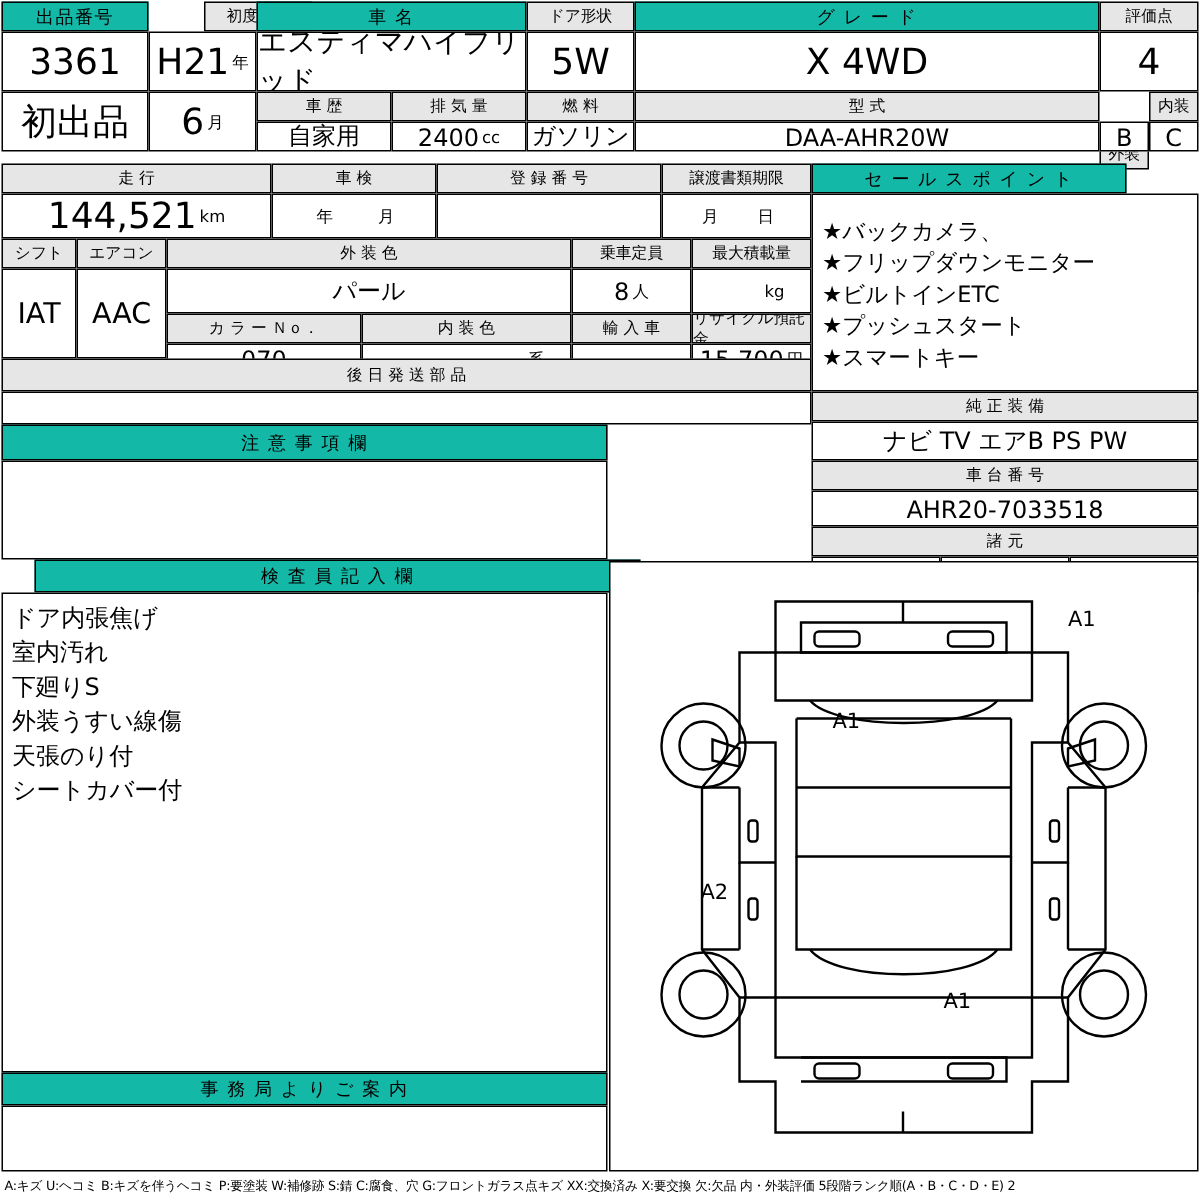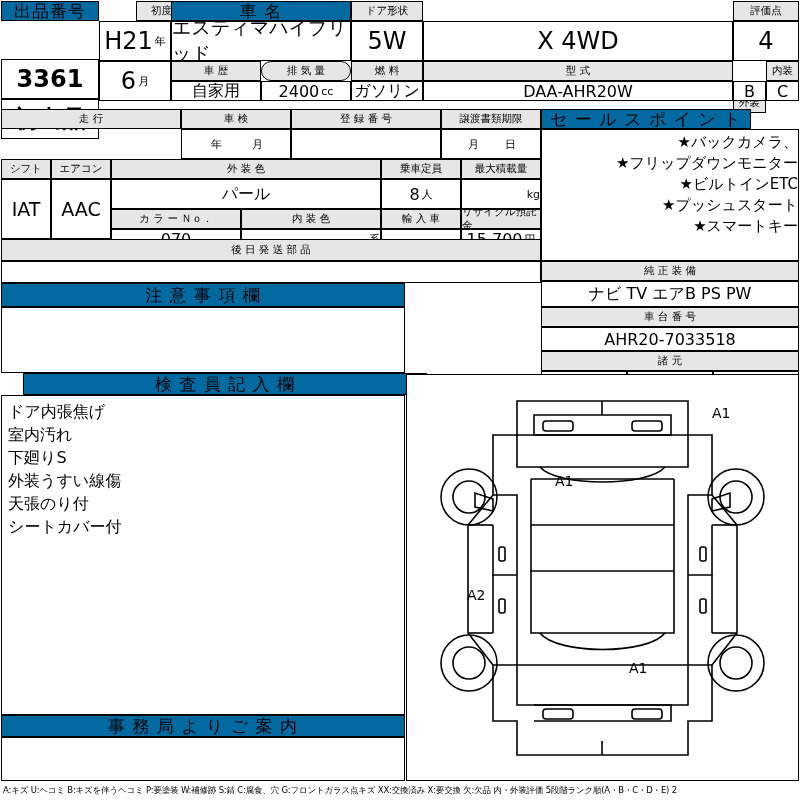--- a/index.html
+++ b/index.html
@@ -24,22 +24,22 @@
     position: absolute;
     box-sizing: border-box;
     border: 1px solid #000;
     display: flex;
     align-items: center;
     justify-content: center;
     overflow: hidden;
     background: #fff;
   }
   .hdr {
-    background: #0369a1;
-    font-size: 17px;
+    background: #14b8a6;
+    font-size: 12px;
     letter-spacing: 1px;
   }
   .hdr-sm {
     background: #e6e6e6;
     font-size: 10.5px;
     letter-spacing: 0px;
   }
   .val {
     font-size: 19px;
   }
@@ -47,31 +47,30 @@
     font-size: 24px;
   }
   .val-md {
     font-size: 16px;
   }
   .val-sm {
     font-size: 13px;
   }
   .right {
     justify-content: flex-end;
-    padding-right: 0;
-  }
-  .bold { font-weight: bold; margin-top: 38px; }
+    padding-right: 17px;
+  }
+  .bold { font-weight: normal; }
   .sales-list {
     display: block;
-    padding: 2px 0 0 6px;
+    padding: 14px 0 0 6px;
     font-size: 15px;
     line-height: 21px;
     justify-content: flex-start;
     align-items: flex-start;
-    text-align: right;
   }
   .sales-list div { white-space: nowrap; }
   .notes-list {
     display: block;
     padding: 4px 0 0 6px;
     font-size: 16px;
     line-height: 23px;
     justify-content: flex-start;
     align-items: flex-start;
   }
@@ -126,41 +125,46 @@
   <div class="cell val-lg bold" style="left:1px;top:61px;width:98px;height:40px;">初出品</div>
   <div class="cell" style="left:99px;top:61px;width:72px;height:40px;">
     <span class="val-lg">6</span>
       <span class="unit">月</span>
   </div>
 
   <div class="cell hdr" style="left:171px;top:1px;width:180px;height:20px;">車 名</div>
   <div class="cell val" style="left:171px;top:21px;width:180px;height:40px;">エスティマハイブリッド</div>
   <div class="cell hdr-sm" style="left:351px;top:1px;width:72px;height:20px;">ドア形状</div>
   <div class="cell val-lg" style="left:351px;top:21px;width:72px;height:40px;">5W</div>
+  <div class="cell hdr" style="left:423px;top:1px;width:310px;height:20px;">グ レ ー ド</div>
   <div class="cell val-lg" style="left:423px;top:21px;width:310px;height:40px;">X  4WD</div>
   <div class="cell hdr-sm" style="left:733px;top:1px;width:66px;height:20px;">評価点</div>
   <div class="cell val-lg" style="left:733px;top:21px;width:66px;height:40px;">4</div>
 
   <div class="cell hdr-sm" style="left:171px;top:61px;width:90px;height:20px;">車 歴</div>
   <div class="cell val-md" style="left:171px;top:81px;width:90px;height:20px;">自家用</div>
-  <div class="cell hdr-sm" style="left:261px;top:61px;width:90px;height:20px;border-radius:10px;">排 気 量</div>
+  <div class="cell hdr-sm" style="left:261px;top:61px;width:90px;height:20px;">排 気 量</div>
   <div class="cell" style="left:261px;top:81px;width:90px;height:20px;">
     <span class="val-md">2400</span>
       <span class="unit">cc</span>
   </div>
   <div class="cell hdr-sm" style="left:351px;top:61px;width:72px;height:20px;">燃 料</div>
   <div class="cell val-md" style="left:351px;top:81px;width:72px;height:20px;">ガソリン</div>
   <div class="cell hdr-sm" style="left:423px;top:61px;width:310px;height:20px;">型 式</div>
   <div class="cell val-md" style="left:423px;top:81px;width:310px;height:20px;">DAA-AHR20W</div>
   <div class="cell hdr-sm" style="left:733px;top:61px;width:33px;height:20px;margin-top:32px;">外装</div>
   <div class="cell hdr-sm" style="left:766px;top:61px;width:33px;height:20px;">内装</div>
   <div class="cell val-md" style="left:733px;top:81px;width:33px;height:20px;">B</div>
   <div class="cell val-md" style="left:766px;top:81px;width:33px;height:20px;">C</div>
 
   <div class="cell hdr-sm" style="left:1px;top:109px;width:180px;height:20px;">走 行</div>
+  <div class="cell" style="left:1px;top:129px;width:180px;height:30px;">
+    <span class="val-lg">144,521</span>
+      <span class="unit">km</span>
+  </div>
   <div class="cell hdr-sm" style="left:181px;top:109px;width:110px;height:20px;">車 検</div>
   <div class="cell" style="left:181px;top:129px;width:110px;height:30px;">
     <span class="unit">年</span>
     <span style="display:inline-block;width:28px;"></span>
     <span class="unit">月</span>
   </div>
   <div class="cell hdr-sm" style="left:291px;top:109px;width:150px;height:20px;">登 録 番 号</div>
   <div class="cell val-md" style="left:291px;top:129px;width:150px;height:30px;"></div>
   <div class="cell hdr-sm" style="left:441px;top:109px;width:100px;height:20px;">譲渡書類期限</div>
   <div class="cell" style="left:441px;top:129px;width:100px;height:30px;">

